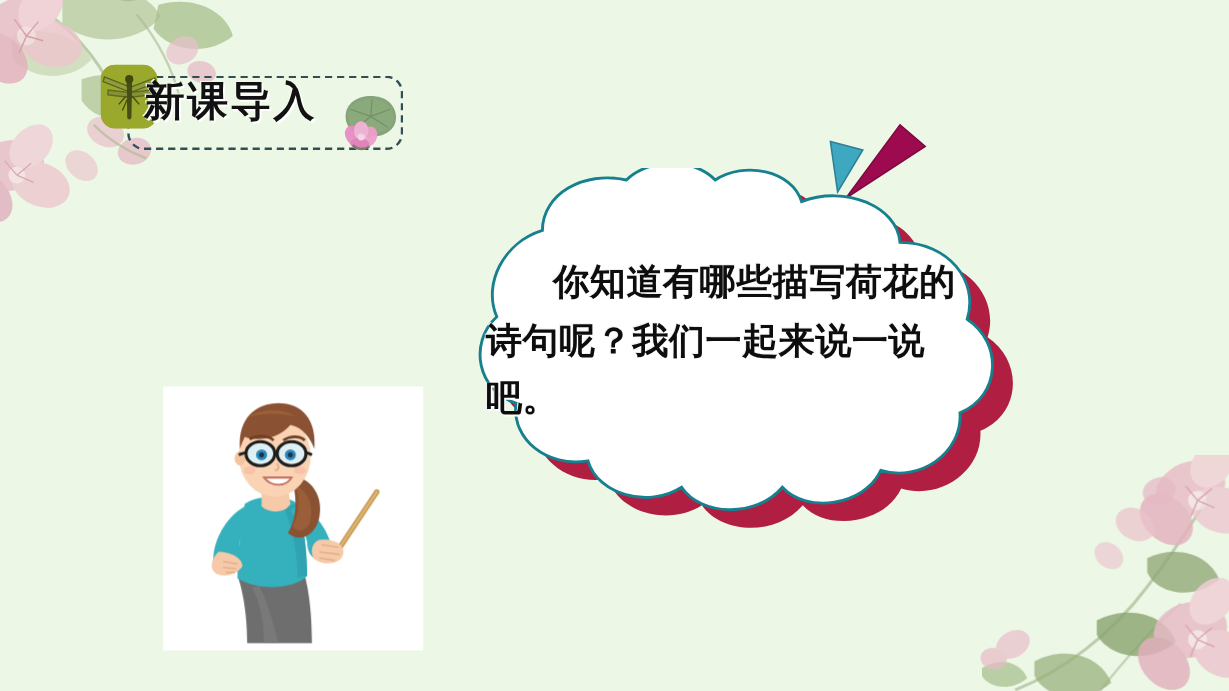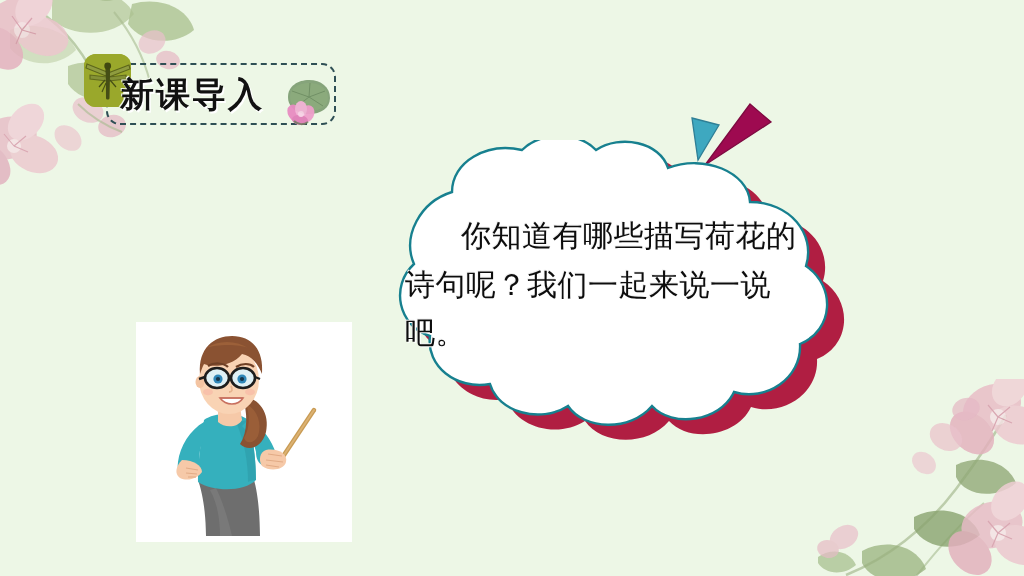--- a/index.html
+++ b/index.html
@@ -53,21 +53,21 @@
     top: 0px;
     width: 47px;
     height: 53px;
     background: #9aa82b;
     border-radius: 12px;
     overflow: hidden;
   }
   #title-text {
     position: absolute;
     left: 36px;
-    top: 23px;
+    top: 14px;
     font-size: 34px;
     font-weight: 700;
     color: #111111;
     letter-spacing: 2px;
     line-height: 1;
     white-space: nowrap;
     text-shadow:
       1.5px 1.5px 0 #ffffff,
       -1px -1px 0 #f2f9ec;
   }
@@ -95,21 +95,21 @@
     top: 140px;
     width: 600px;
     height: 330px;
   }
   #bubble-text {
     position: absolute;
     left: 405px;
     top: 212px;
     width: 400px;
     font-size: 30px;
-    font-weight: 400;
+    font-weight: 700;
     line-height: 1.62;
     color: #0d0d0d;
     letter-spacing: 0.5px;
     text-indent: 56px;
     text-shadow: 1.2px 1.2px 0 #ffffff, -0.7px -0.7px 0 #efefef;
   }
 
   
   #teacher-card {
     position: absolute;

